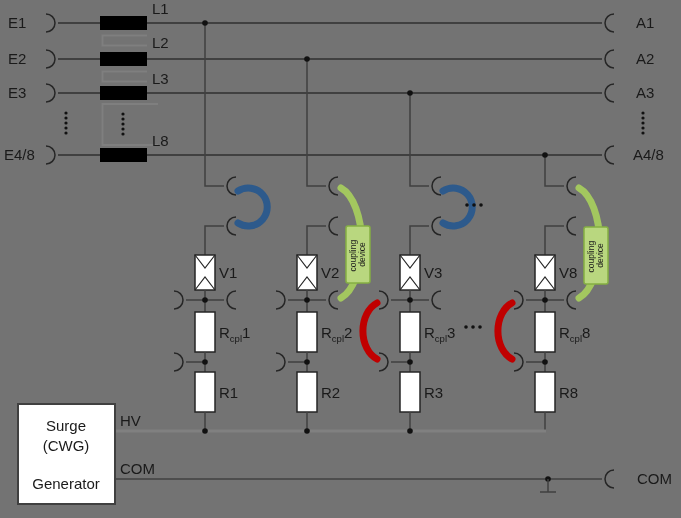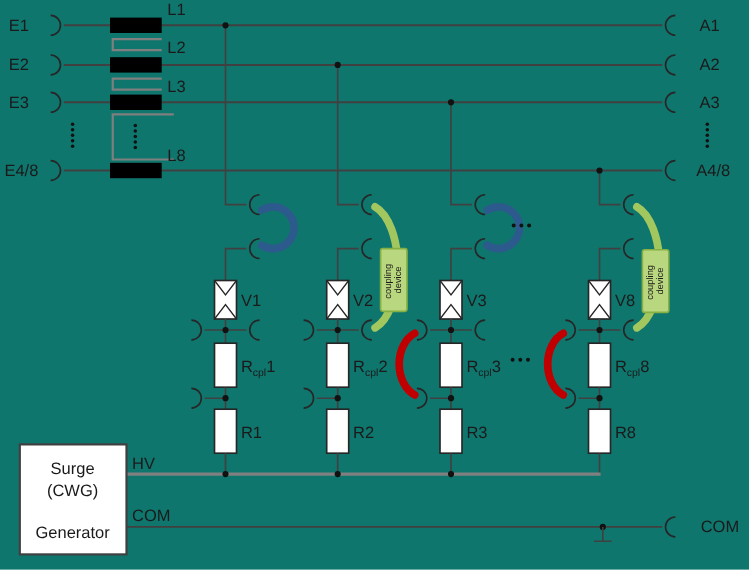--- a/index.html
+++ b/index.html
@@ -1,16 +1,16 @@
 <!DOCTYPE html>
 <html><head>
 <meta charset="utf-8">
 <style>
   html,body{margin:0;padding:0;background:#fff;}
-  .page{width:681px;height:518px;position:relative;background:#0f766e;overflow:hidden;
+  .page{width:681px;height:518px;position:relative;background:#737373;overflow:hidden;
         font-family:"Liberation Sans",sans-serif;}
   svg{display:block;}
   text{fill:#1a1a1a;font-family:"Liberation Sans",sans-serif;}
   .wire{stroke:#404040;stroke-width:1.5;fill:none;}
   .busline{stroke:#404040;stroke-width:1.8;fill:none;}
   .cup{stroke:#262626;stroke-width:1.5;fill:none;}
   .comp{fill:#ffffff;stroke:#262626;stroke-width:1.5;}
   .tri{fill:none;stroke:#262626;stroke-width:1.2;}
   .dot{fill:#111111;}
   .coil{fill:#000000;stroke:none;}

